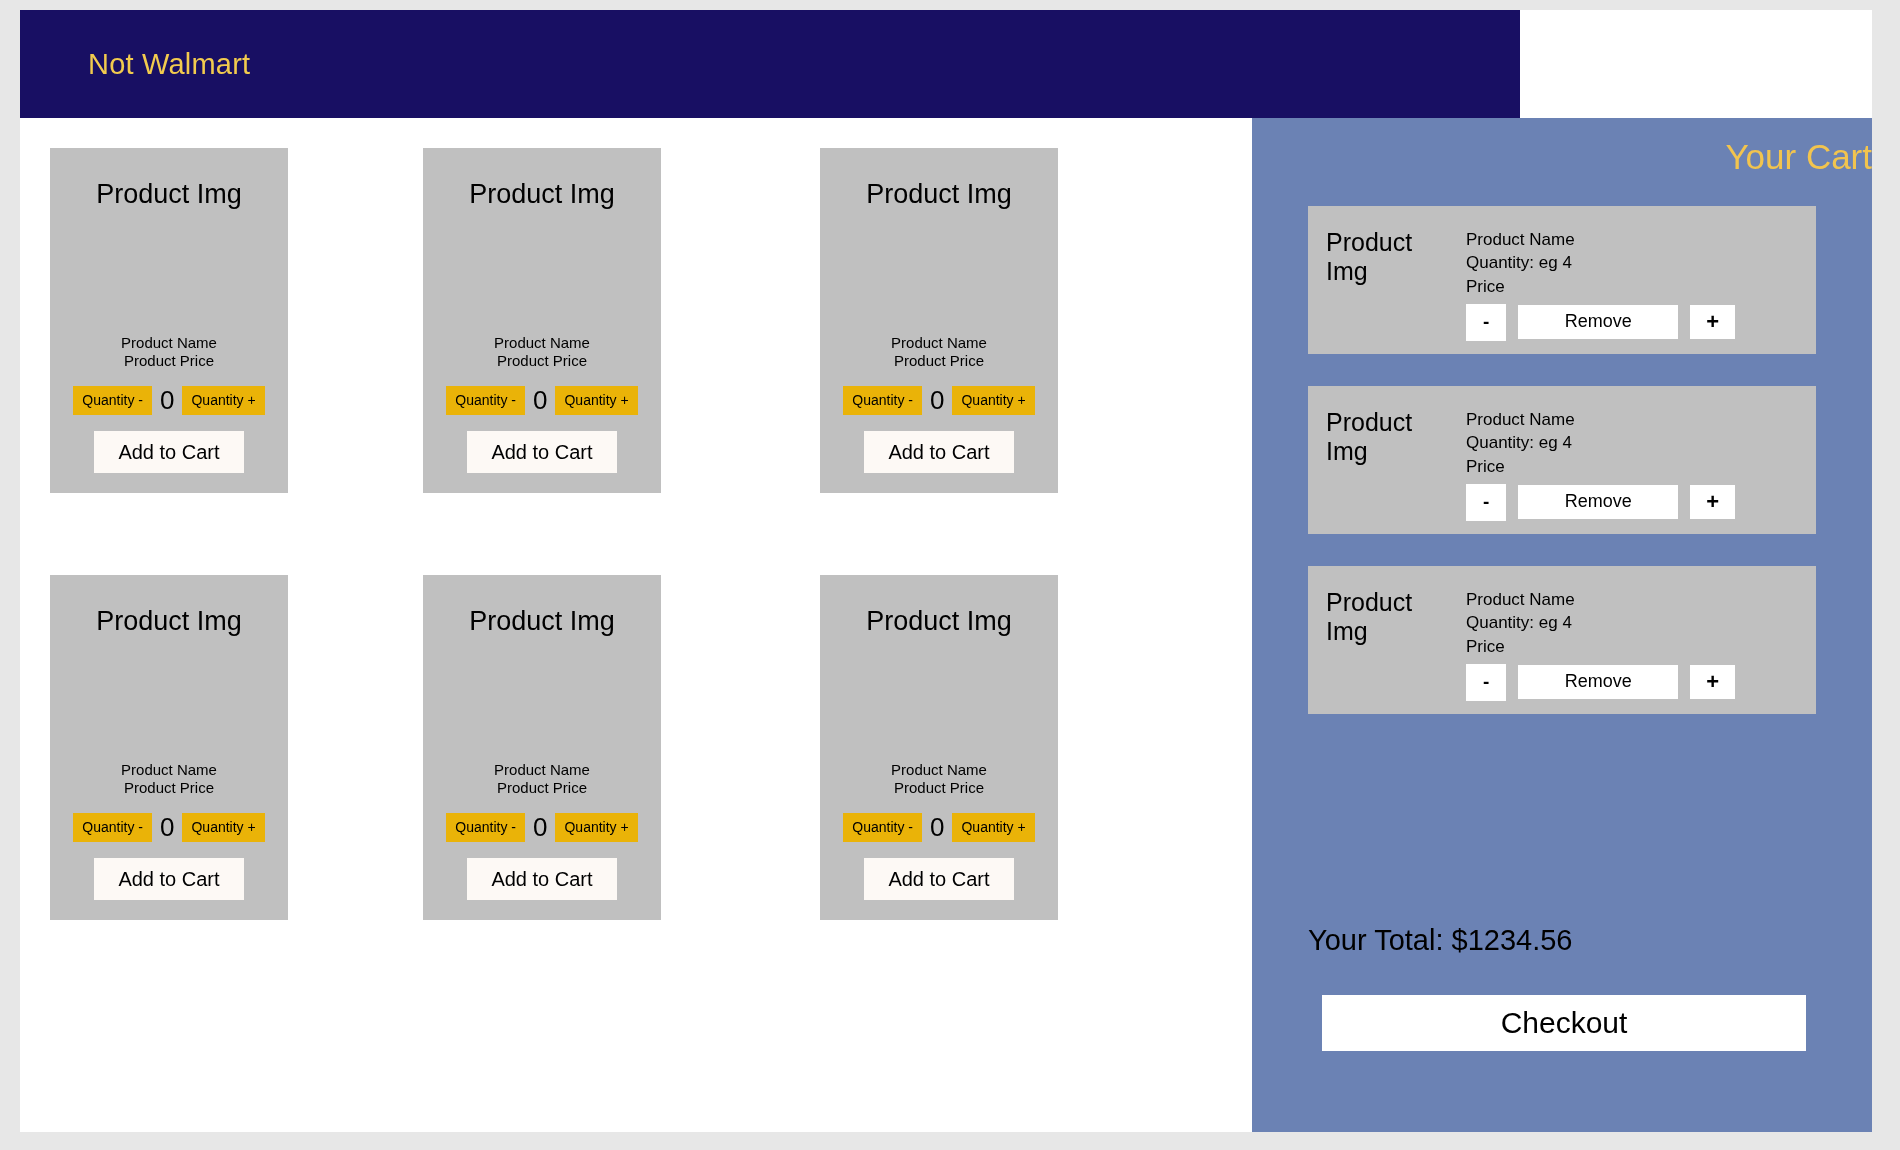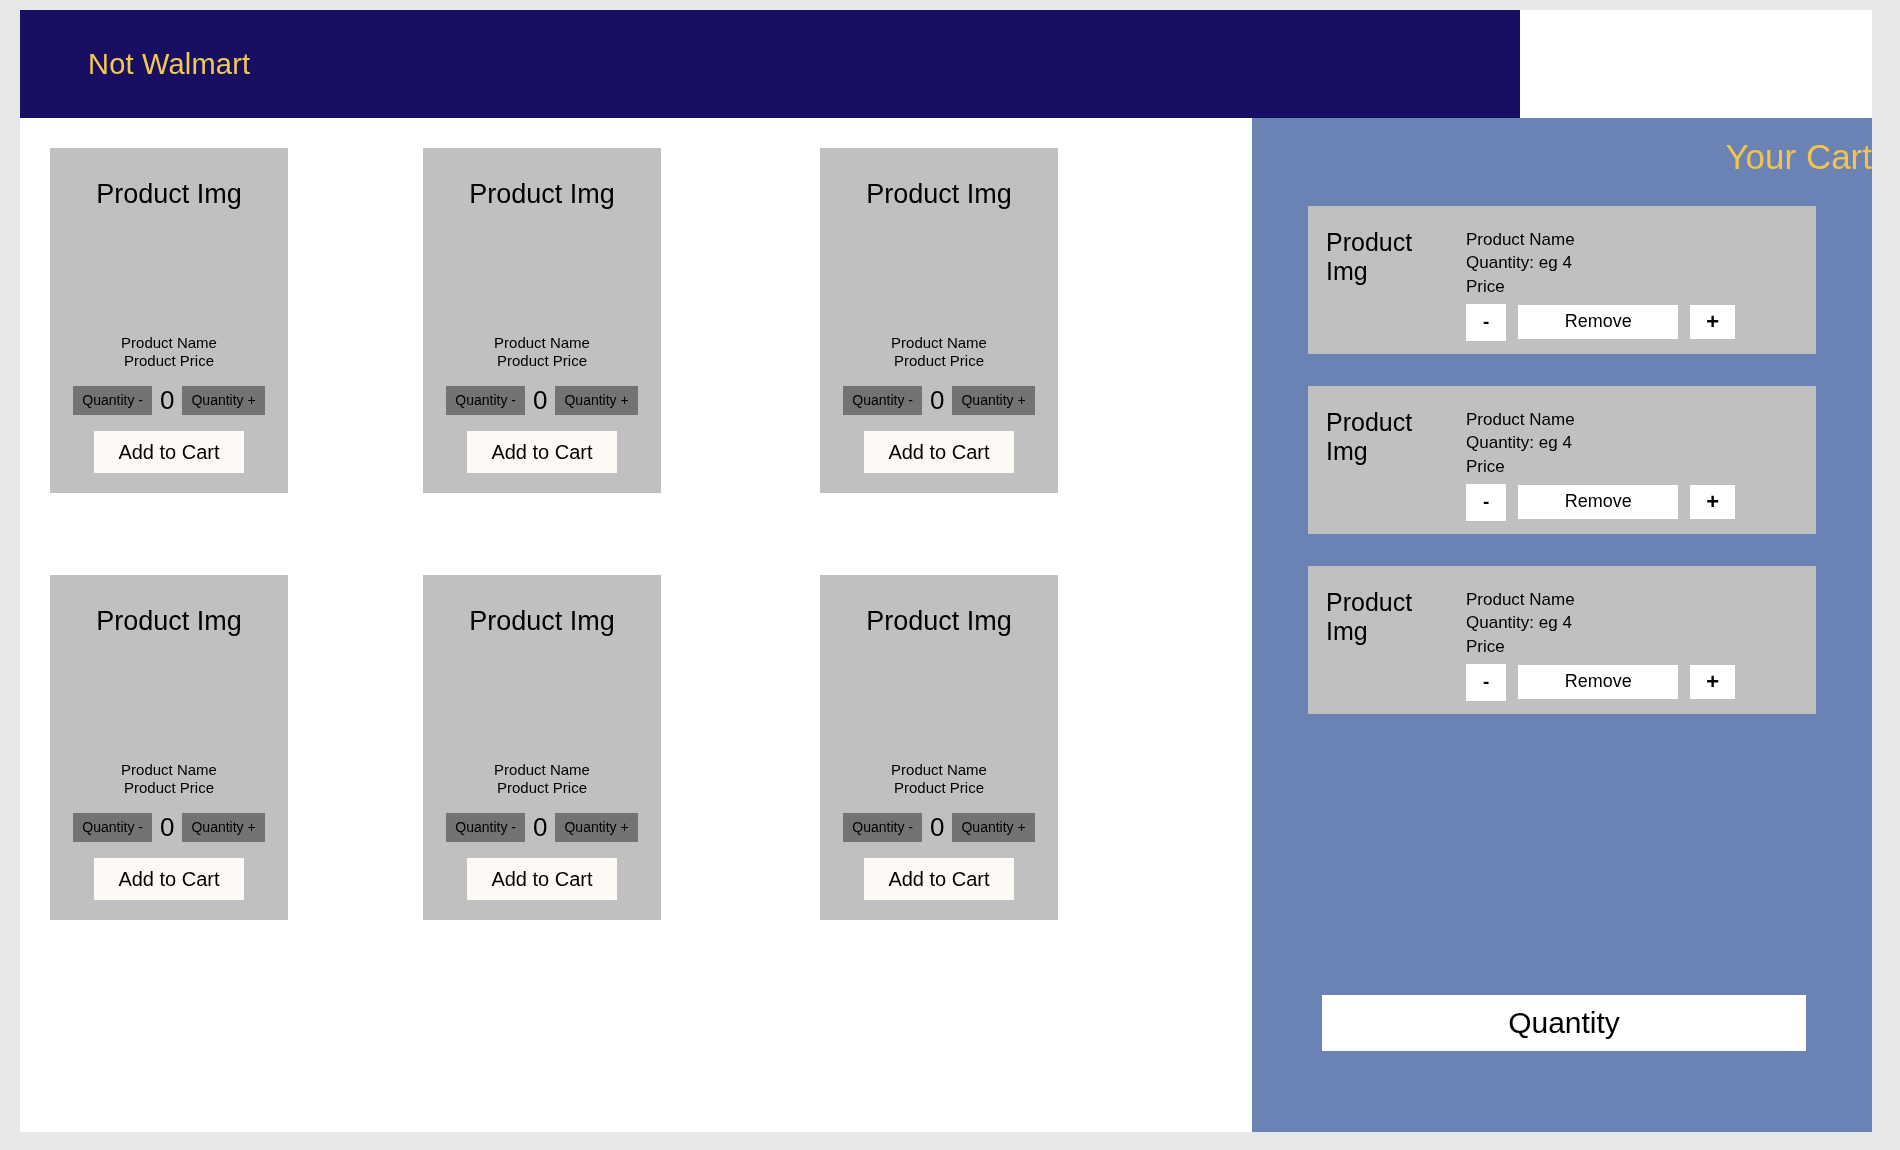--- a/index.html
+++ b/index.html
@@ -109,21 +109,21 @@
     position: absolute;
     left: 0;
     right: 0;
     top: 238px;
     display: flex;
     align-items: center;
     justify-content: center;
     gap: 0px;
   }
   .qty-btn {
-    background: #737373;
+    background: #eab308;
     border: none;
     font-family: "Liberation Sans", sans-serif;
     font-size: 14px;
     color: #000000;
     padding: 6px 9px;
     line-height: 1.2;
     cursor: pointer;
     white-space: nowrap;
   }
   .qty-value {
@@ -426,22 +426,23 @@
             <div class="cart-actions">
               <button class="cart-btn minus">-</button>
               <button class="cart-btn remove">Remove</button>
               <button class="cart-btn plus">+</button>
             </div>
           </div>
         </div>
 
       </div>
 
+      <div id="cart-total">Your Total: $1234.56</div>
 
       <div id="checkout-wrap">
-        <button id="checkout-btn">Quantity</button>
+        <button id="checkout-btn">Checkout</button>
       </div>
 
     </div>
 
   </div>
 
 </div>
 
 </body></html>

